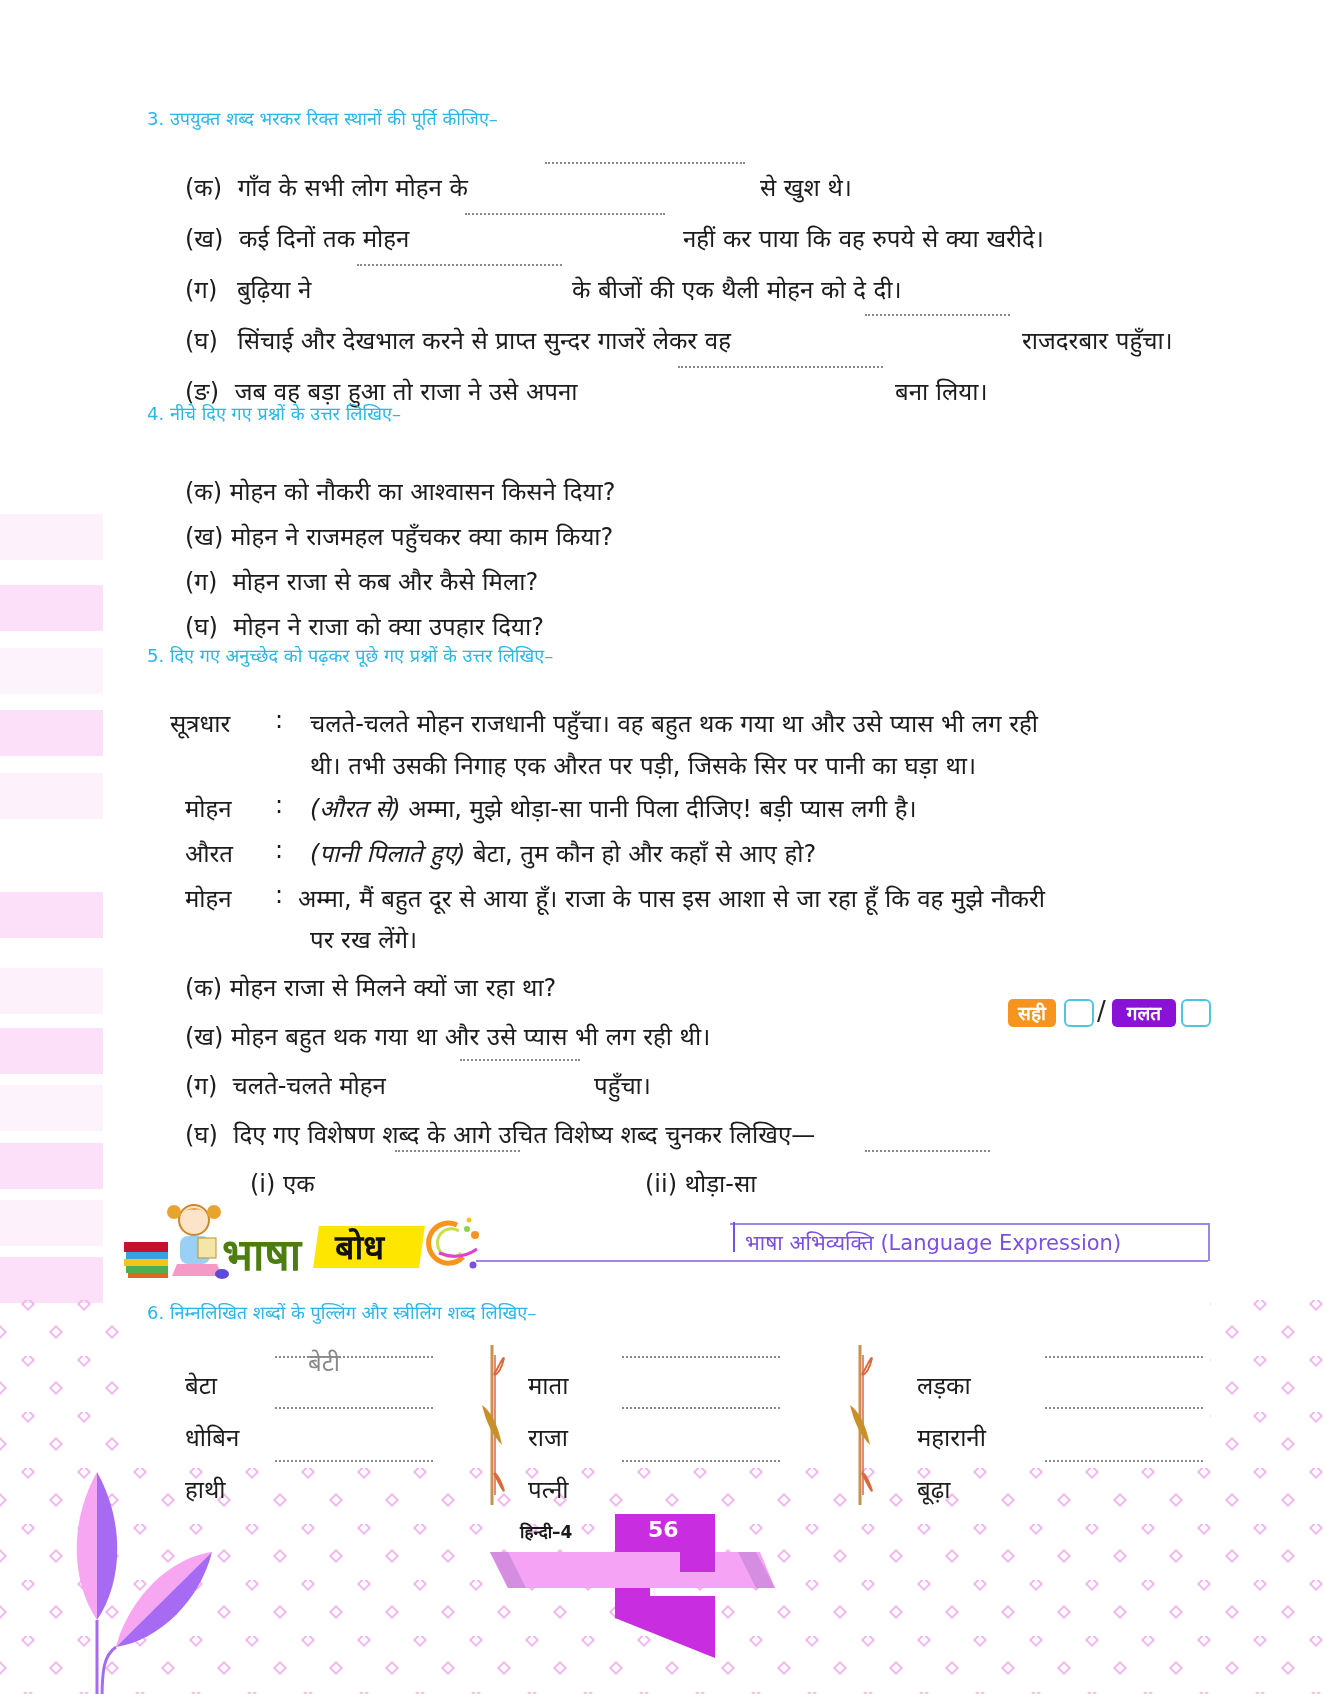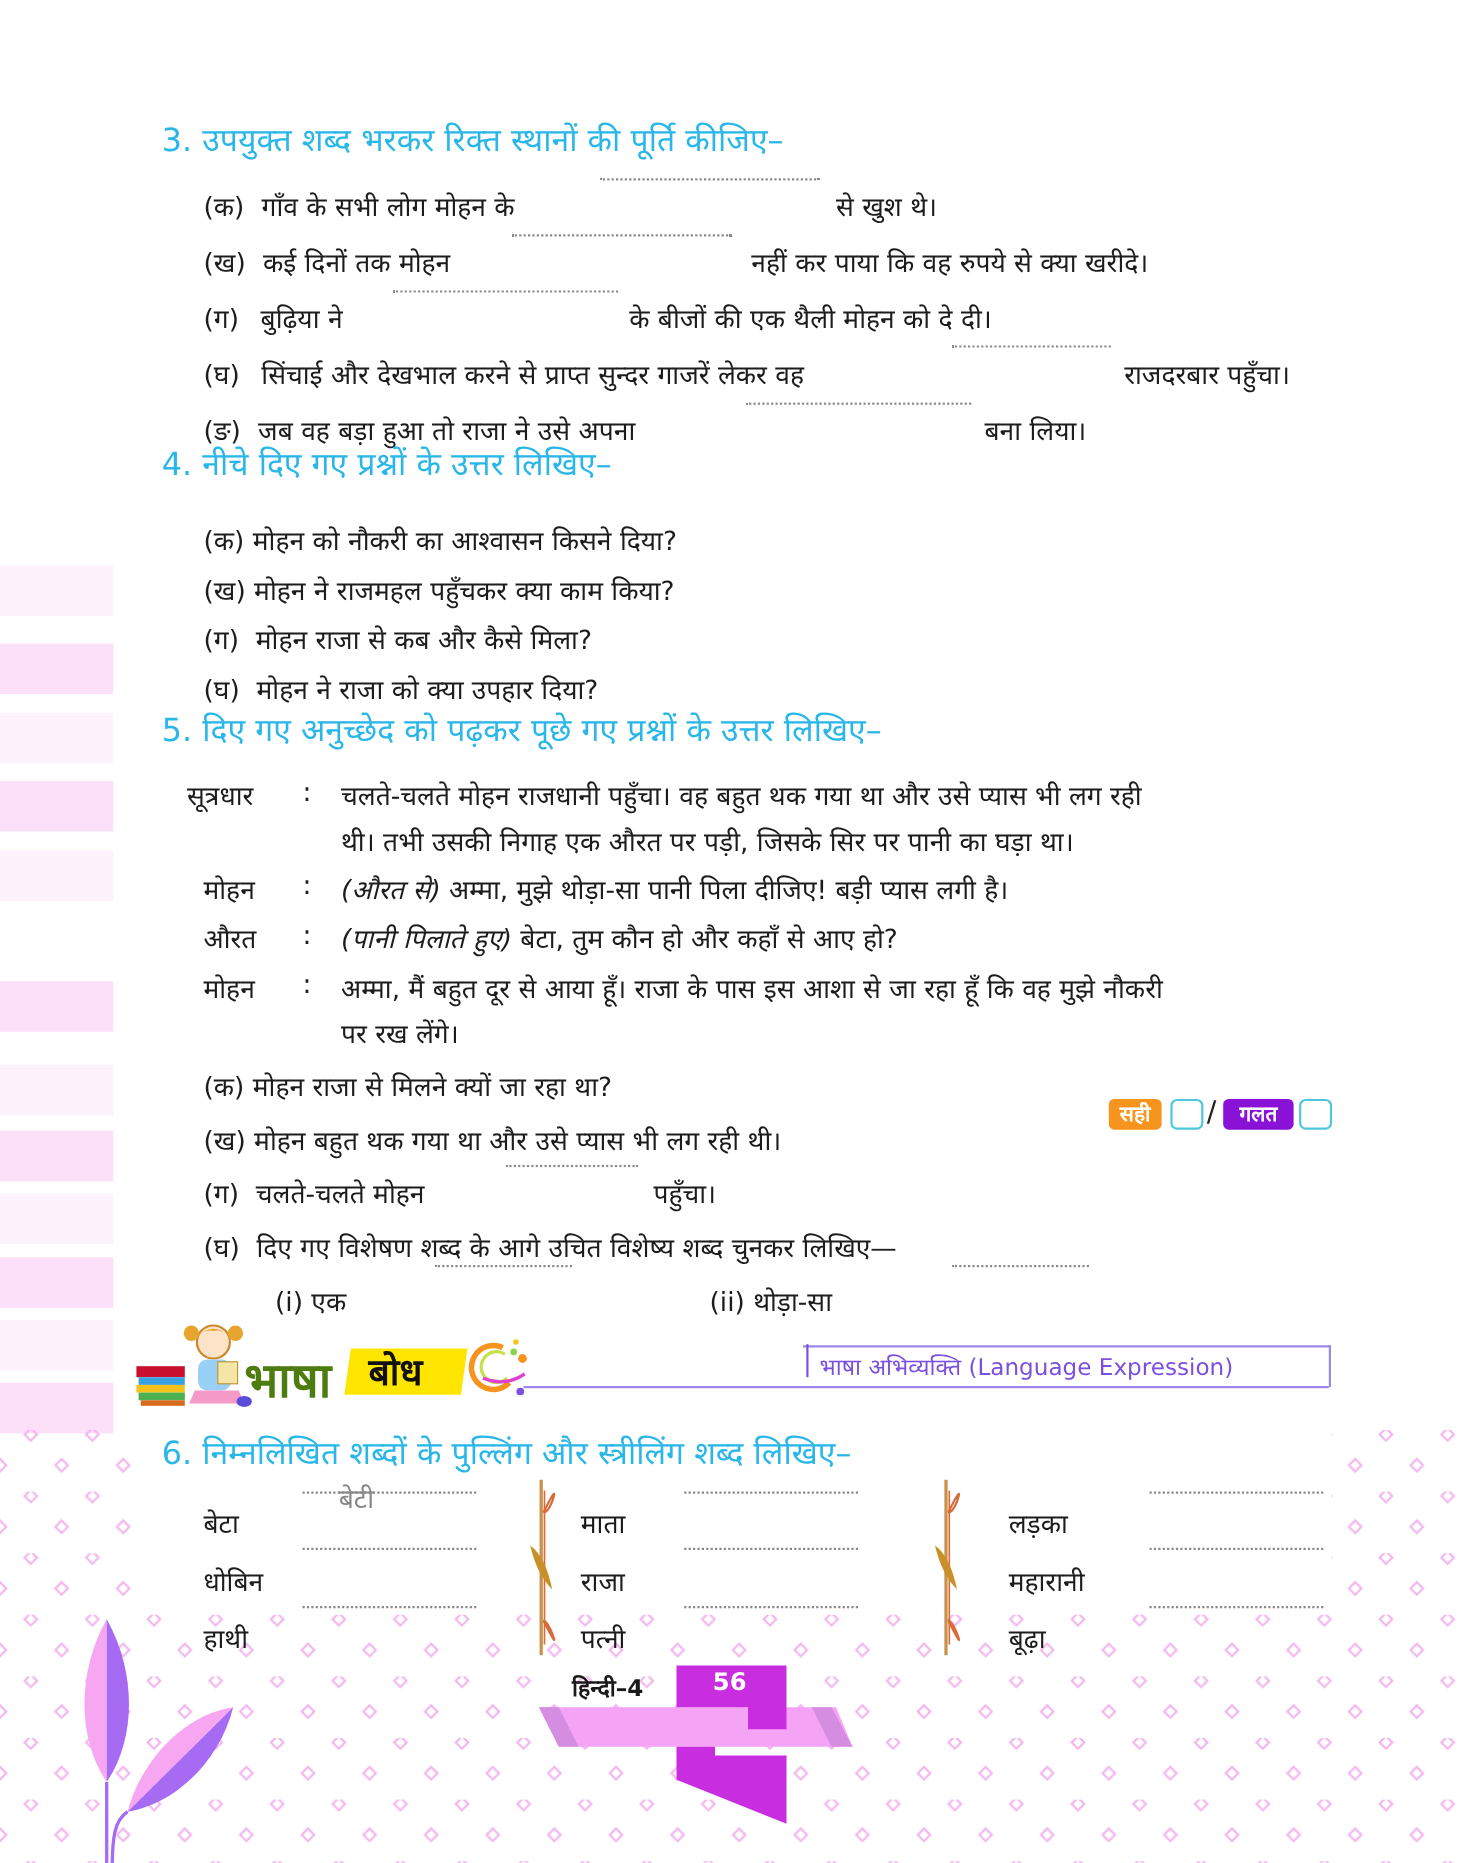--- a/index.html
+++ b/index.html
@@ -3,21 +3,21 @@
 <meta charset="utf-8">
 <style>
   * { box-sizing: border-box; margin: 0; padding: 0; }
   html, body { width: 1334px; height: 1694px; background: #ffffff; overflow: hidden; }
   body { position: relative; font-family: "DejaVu Sans", sans-serif; color: #1a1a1a; }
 
   .stripe { position: absolute; left: 0; width: 103px; height: 46px; }
   .dots { position: absolute; pointer-events: none; }
 
   .abs { position: absolute; white-space: nowrap; }
-  .q-head { color: #29b6e8; font-size: 29px; }
+  .q-head { color: #29b6e8; font-size: 18px; }
   .line { font-size: 24px; color: #1c1c1c; margin-top: 18px; }
   .dotsline { display: inline-block; border-bottom: 2px dotted #8a8a8a; height: 2px; vertical-align: middle; }
   .it { font-style: italic; }
 
   .badge { position: absolute; height: 28px; border-radius: 5px; color: #fff; font-size: 19px; font-weight: bold; text-align: center; line-height: 28px; }
   .box { position: absolute; width: 30px; height: 28px; border: 2px solid #4fc6dd; border-radius: 6px; background: #fff; }
 </style>
 </head>
 <body>
 
@@ -111,21 +111,21 @@
 <div class="abs line" style="left:185px;top:773px">मोहन</div>
 <div class="abs line" style="left:275px;top:773px">:</div>
 <div class="abs line" style="left:310px;top:773px"><span class="it">(औरत से)</span> <span>अम्मा, मुझे थोड़ा-सा पानी पिला दीजिए! बड़ी प्यास लगी है।</span></div>
 
 <div class="abs line" style="left:185px;top:818px">औरत</div>
 <div class="abs line" style="left:275px;top:818px">:</div>
 <div class="abs line" style="left:310px;top:818px"><span class="it">(पानी पिलाते हुए)</span> <span>बेटा, तुम कौन हो और कहाँ से आए हो?</span></div>
 
 <div class="abs line" style="left:185px;top:863px">मोहन</div>
 <div class="abs line" style="left:275px;top:863px">:</div>
-<div class="abs line" style="left:310px;top:863px">अम्मा, मैं बहुत दूर से आया हूँ। राजा के पास इस आशा से जा रहा हूँ कि वह मुझे नौकरी</div>
+<div class="abs line" style="left:298px;top:863px">अम्मा, मैं बहुत दूर से आया हूँ। राजा के पास इस आशा से जा रहा हूँ कि वह मुझे नौकरी</div>
 <div class="abs line" style="left:310px;top:904px">पर रख लेंगे।</div>
 
 <div class="abs line" style="left:185px;top:952px"><span>(क)</span> <span>मोहन राजा से मिलने क्यों जा रहा था?</span></div>
 <div class="abs line" style="left:185px;top:1001px"><span>(ख)</span> <span>मोहन बहुत थक गया था और उसे प्यास भी लग रही थी।</span></div>
 
 <div class="badge" style="left:1008px;top:999px;width:48px;background:#f7941d">सही</div>
 <div class="box" style="left:1064px;top:999px"></div>
 <div class="abs" style="left:1097px;top:996px;font-size:26px;color:#222">/</div>
 <div class="badge" style="left:1112px;top:999px;width:64px;background:#8a12d6">गलत</div>
 <div class="box" style="left:1181px;top:999px"></div>
@@ -213,14 +213,14 @@
 <div class="abs line" style="left:917px;top:1454px">बूढ़ा</div>
 <div class="abs dotsline" style="left:1045px;top:1460px;width:158px"></div>
 
 <svg style="position:absolute;left:490px;top:1510px" width="290" height="150">
   <polygon points="0,42 270,42 285,78 18,78" fill="#f5a3f5"></polygon>
   <polygon points="0,42 18,42 36,78 18,78" fill="#d48de0"></polygon>
   <polygon points="248,42 266,42 285,78 266,78" fill="#d48de0"></polygon>
   <polygon points="125,4 225,4 225,62 190,62 190,42 125,42" fill="#c82ee0"></polygon>
   <polygon points="125,78 160,78 160,86 225,86 225,148 125,108" fill="#c82ee0"></polygon>
 </svg>
-<div class="abs" style="left:520px;top:1520px;font-size:21px;font-weight:bold;color:#1a1a1a">हिन्दी–4</div>
+<div class="abs" style="left:520px;top:1520px;font-size:17px;font-weight:bold;color:#1a1a1a">हिन्दी–4</div>
 <div class="abs" style="left:648px;top:1517px;font-size:22px;font-weight:bold;color:#fff">56</div>
 
 </body></html>

